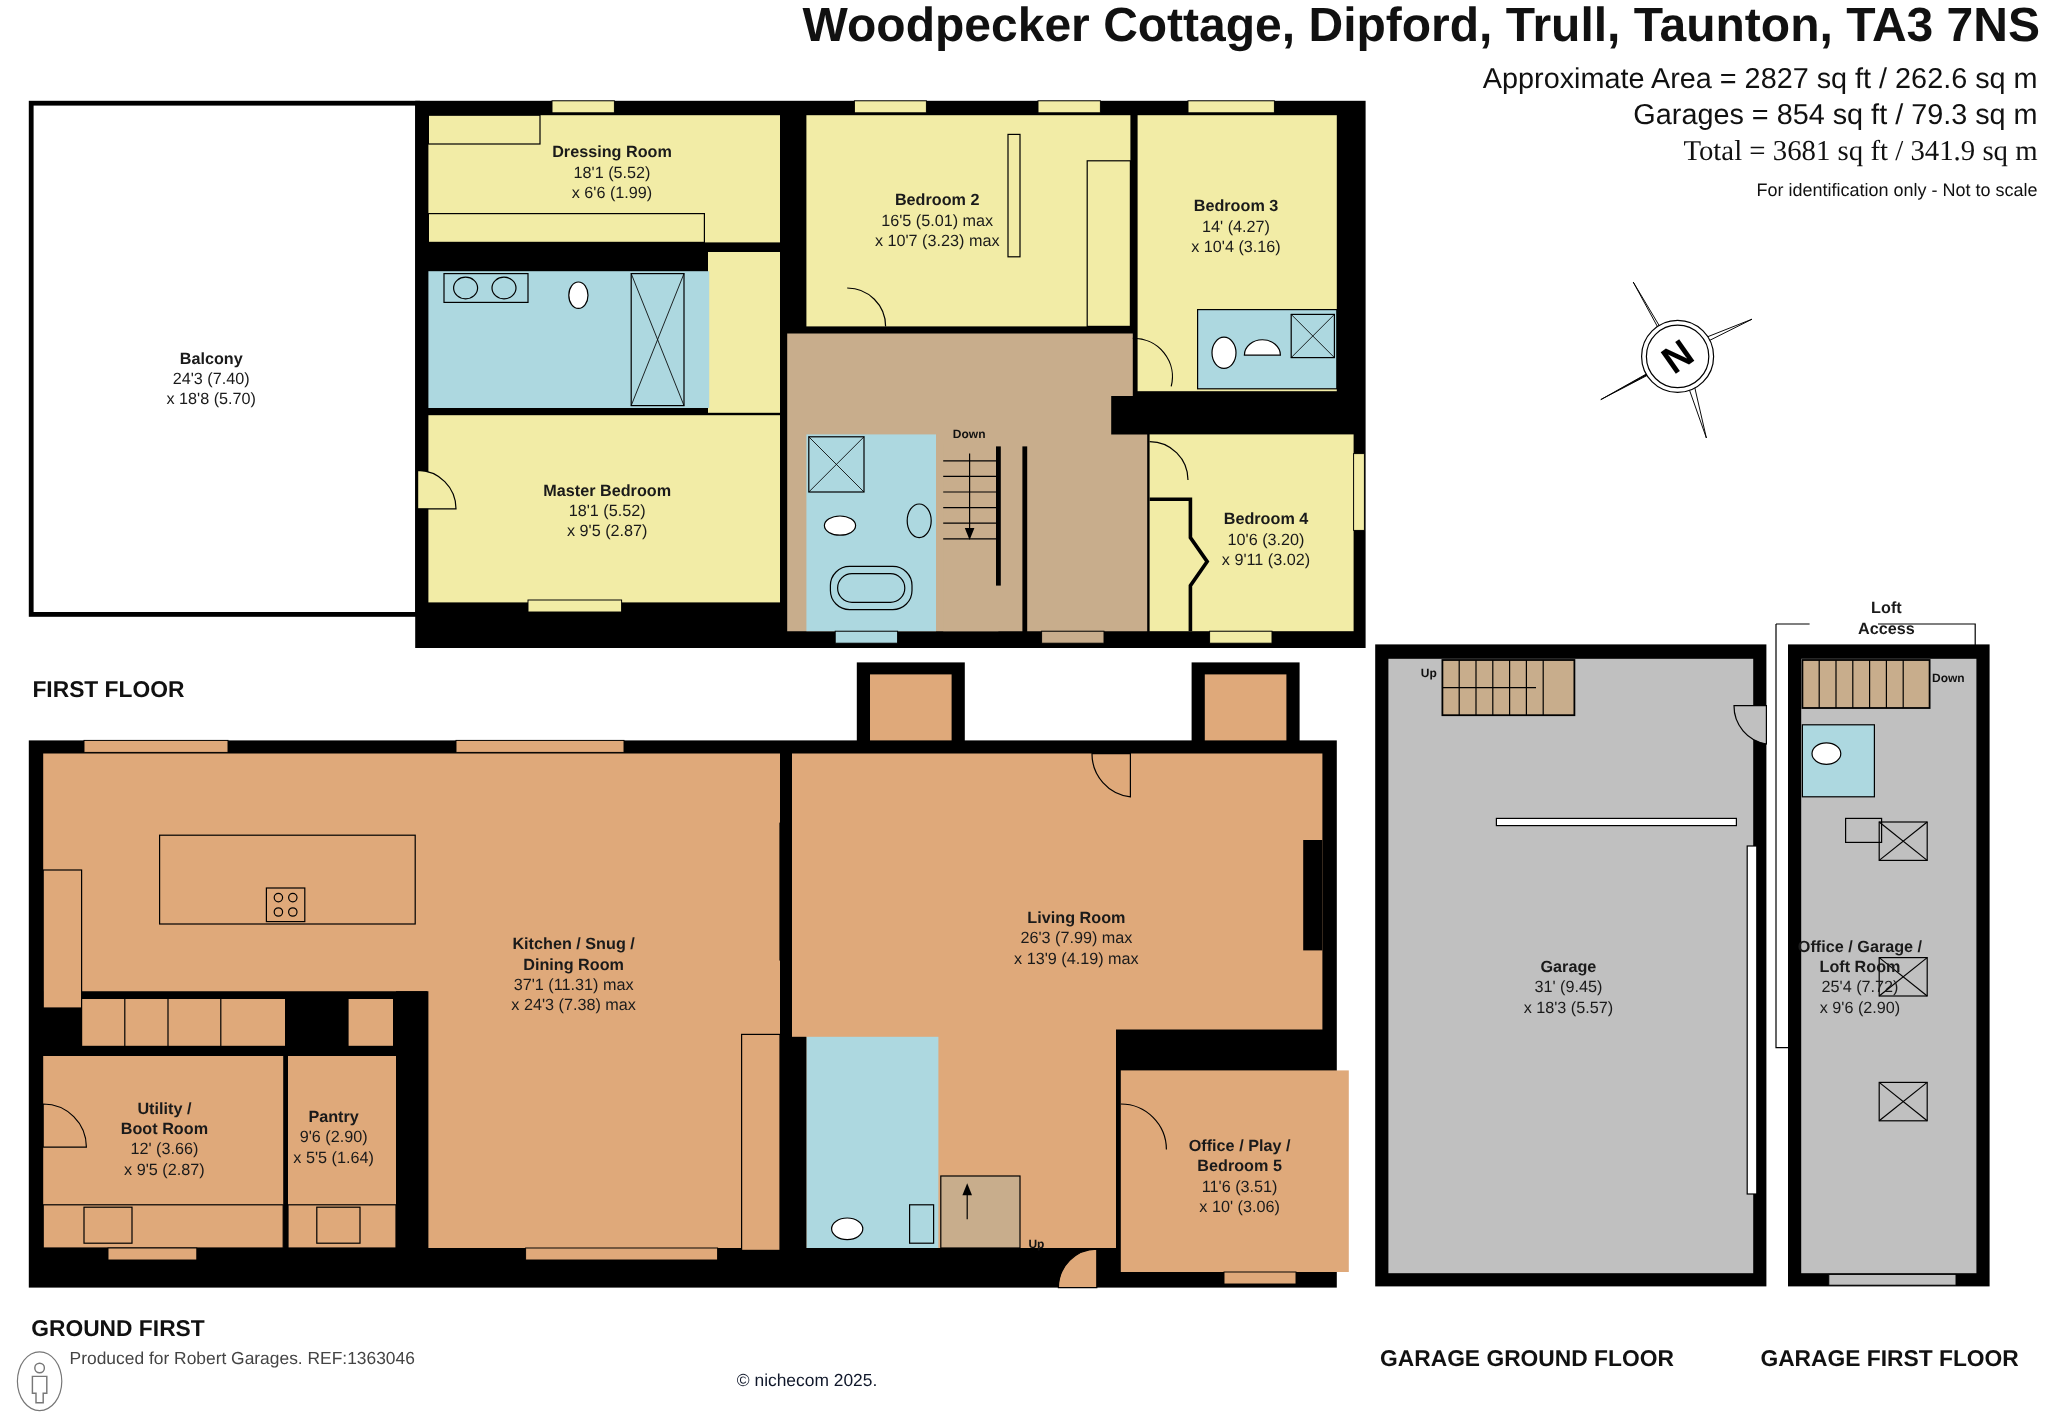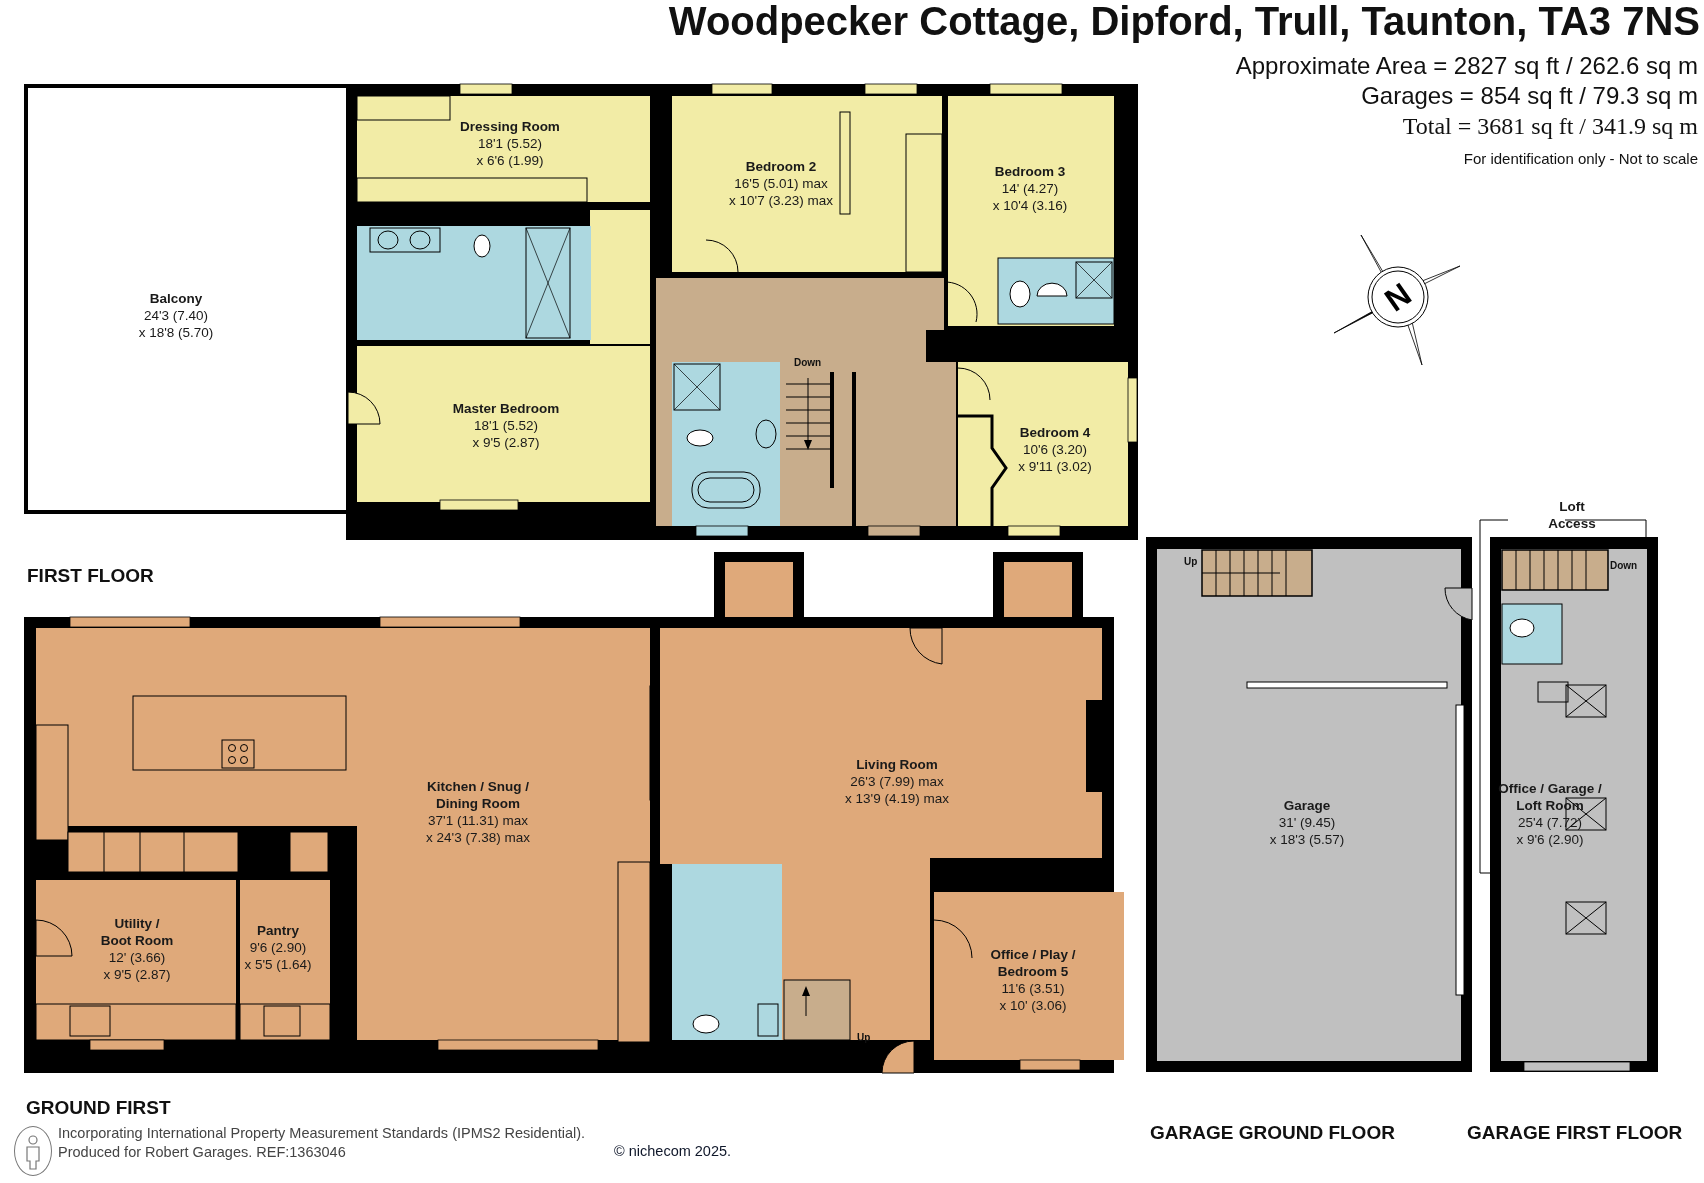--- a/index.html
+++ b/index.html
@@ -308,16 +308,15 @@
   <span class="rn">Access</span>
 </div>
 
 <div class="abs footer-icon">
   <svg width="36" height="48" viewBox="0 0 36 48" style="position:absolute;left:0;top:0;">
     <circle cx="18" cy="13" r="4" fill="none" stroke="#777" stroke-width="1.2"></circle>
     <path d="M12 20 L24 20 L24 34 L21 34 L21 42 L15 42 L15 34 L12 34 Z" fill="none" stroke="#777" stroke-width="1.2"></path>
   </svg>
 </div>
 <div class="abs footer">
-  <div>Incorporating International Property Measurement Standards (IPMS2 Residential).</div>
   <div>Produced for Robert Garages.   REF:1363046</div>
 </div>
 <div class="abs copy">© nichecom 2025.</div>
 
 </body></html>

